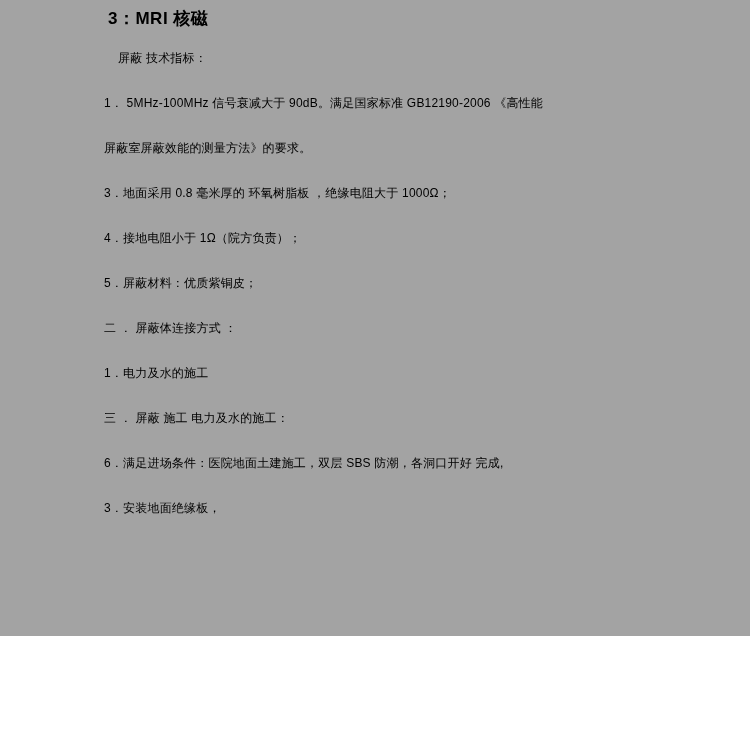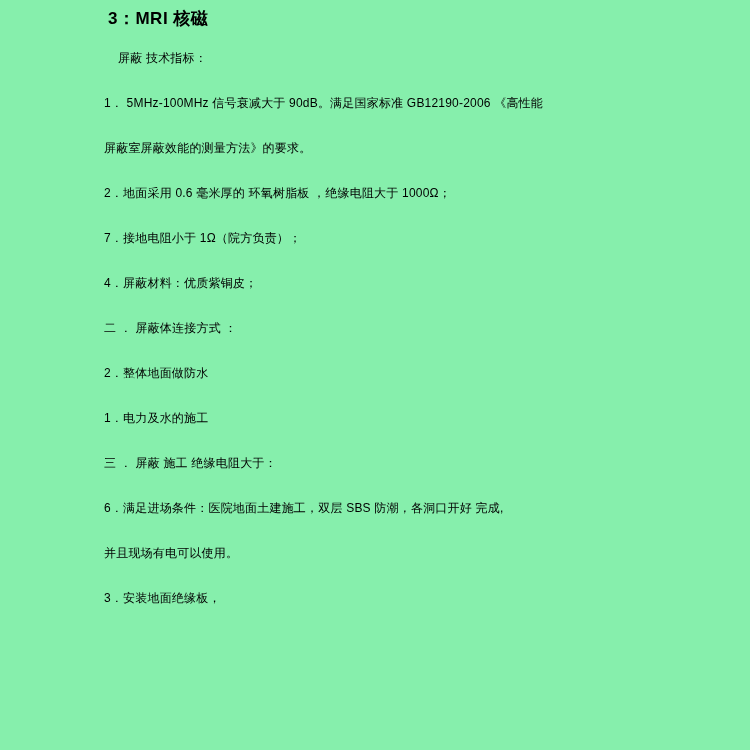--- a/index.html
+++ b/index.html
@@ -10,22 +10,22 @@
   body {
     width: 750px;
     height: 750px;
     font-family: "Liberation Sans", sans-serif;
     color: #000000;
     overflow: hidden;
   }
   .page {
     position: relative;
     width: 750px;
-    height: 750px;
-    background: #86efac;
+    height: 636px;
+    background: #a3a3a3;
     box-sizing: border-box;
     padding: 6px 26px 16px 96px;
   }
   .doc-title {
     font-size: 17px;
     font-weight: bold;
     line-height: 26px;
     margin: 0 0 6px 12px;
     letter-spacing: 0.5px;
   }
@@ -42,24 +42,22 @@
 </style>
 </head>
 <body>
 
 <div class="page">
   <div class="doc-title">3：MRI 核磁</div>
   <div id="body-text">
       <p class="para indent">屏蔽 技术指标：</p>
       <p class="para">1． 5MHz-100MHz 信号衰减大于 90dB。满足国家标准 GB12190-2006 《高性能</p>
       <p class="para">屏蔽室屏蔽效能的测量方法》的要求。</p>
-      <p class="para">2．地面采用 0.6 毫米厚的 环氧树脂板 ，绝缘电阻大于 1000Ω；</p>
-      <p class="para">7．接地电阻小于 1Ω（院方负责）；</p>
-      <p class="para">4．屏蔽材料：优质紫铜皮；</p>
+      <p class="para">3．地面采用 0.8 毫米厚的 环氧树脂板 ，绝缘电阻大于 1000Ω；</p>
+      <p class="para">4．接地电阻小于 1Ω（院方负责）；</p>
+      <p class="para">5．屏蔽材料：优质紫铜皮；</p>
       <p class="para">二 ． 屏蔽体连接方式 ：</p>
-      <p class="para">2．整体地面做防水</p>
       <p class="para">1．电力及水的施工</p>
-      <p class="para">三 ． 屏蔽 施工 绝缘电阻大于：</p>
+      <p class="para">三 ． 屏蔽 施工 电力及水的施工：</p>
       <p class="para">6．满足进场条件：医院地面土建施工，双层 SBS 防潮，各洞口开好 完成,</p>
-      <p class="para">并且现场有电可以使用。</p>
       <p class="para">3．安装地面绝缘板，</p>
     </div>
 </div>
 
 </body></html>

